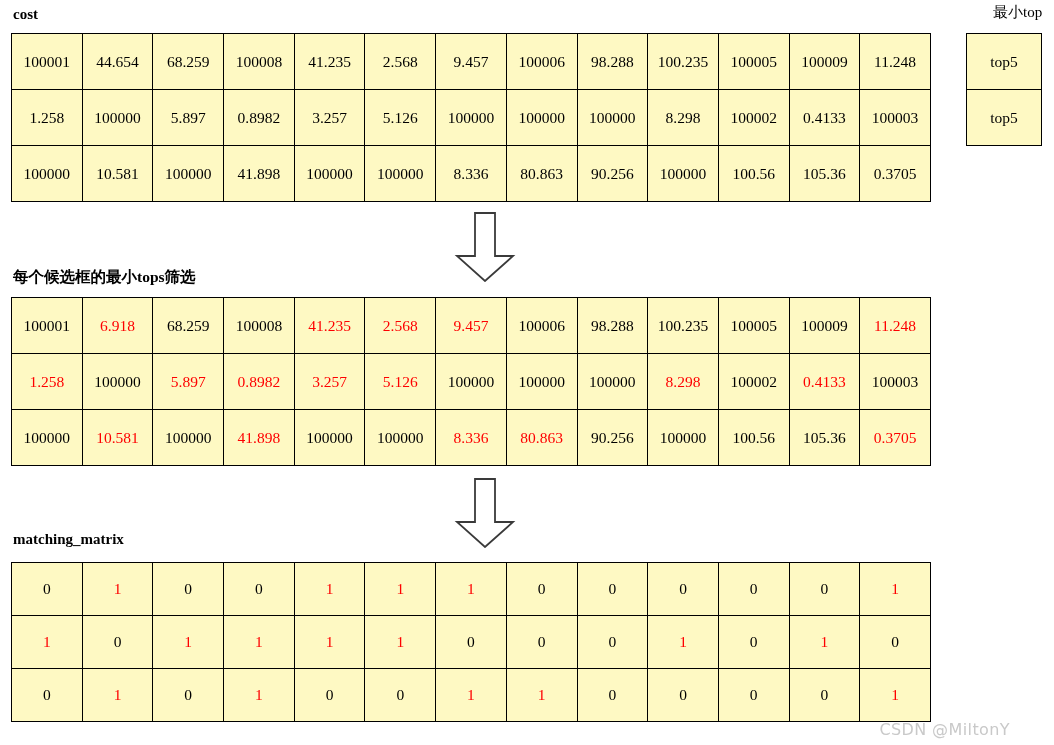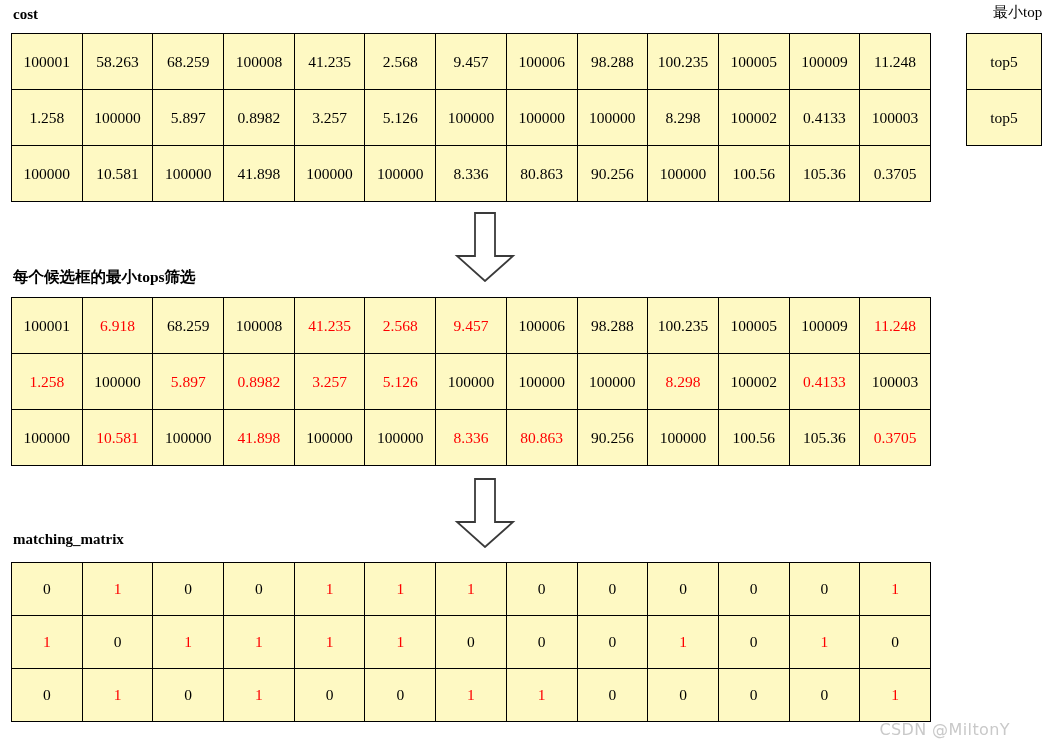--- a/index.html
+++ b/index.html
@@ -125,21 +125,21 @@
 </head>
 <body>
 
 <div class="stage">
 
   <div class="section-label label-cost">cost</div>
   <table class="matrix" id="matrix-cost">
       <tbody>
         <tr>
           <td>100001</td>
-          <td>58.263</td>
+          <td>44.654</td>
           <td>68.259</td>
           <td>100008</td>
           <td>41.235</td>
           <td>2.568</td>
           <td>9.457</td>
           <td>100006</td>
           <td>98.288</td>
           <td>100.235</td>
           <td>100005</td>
           <td>100009</td>

